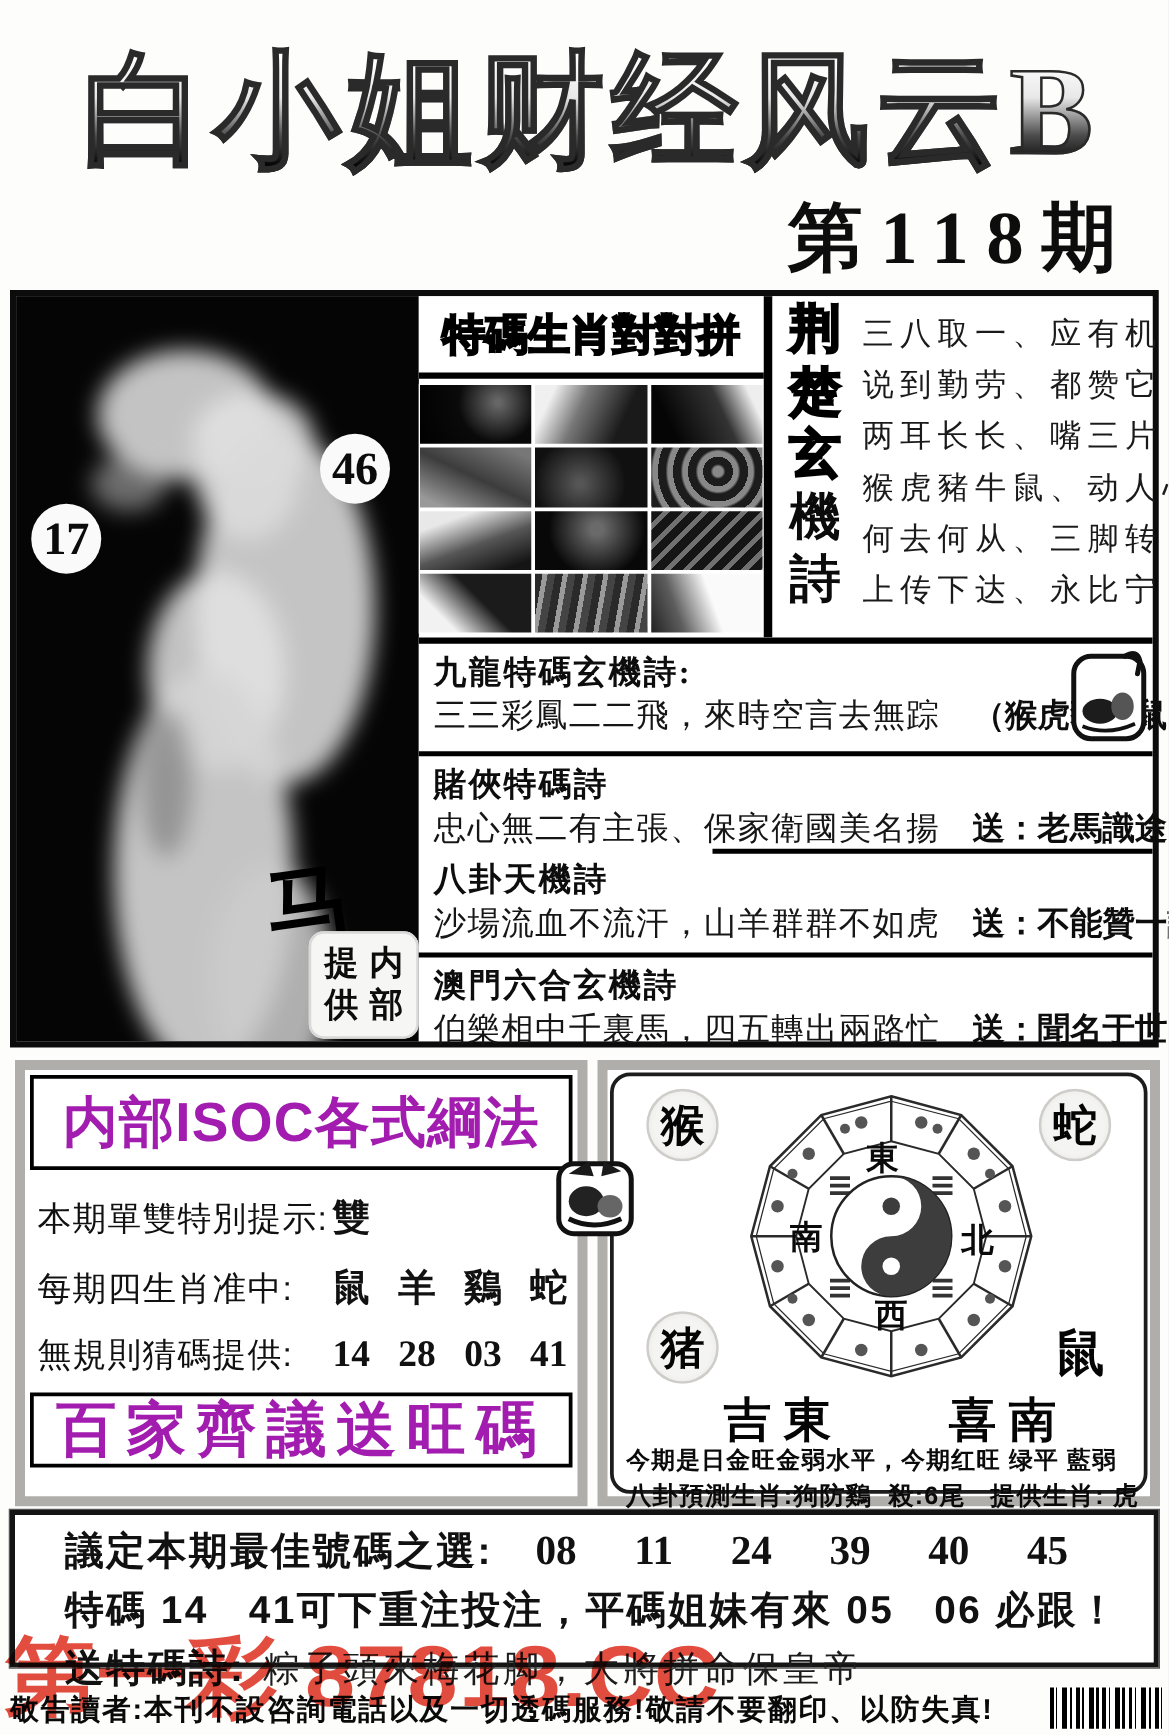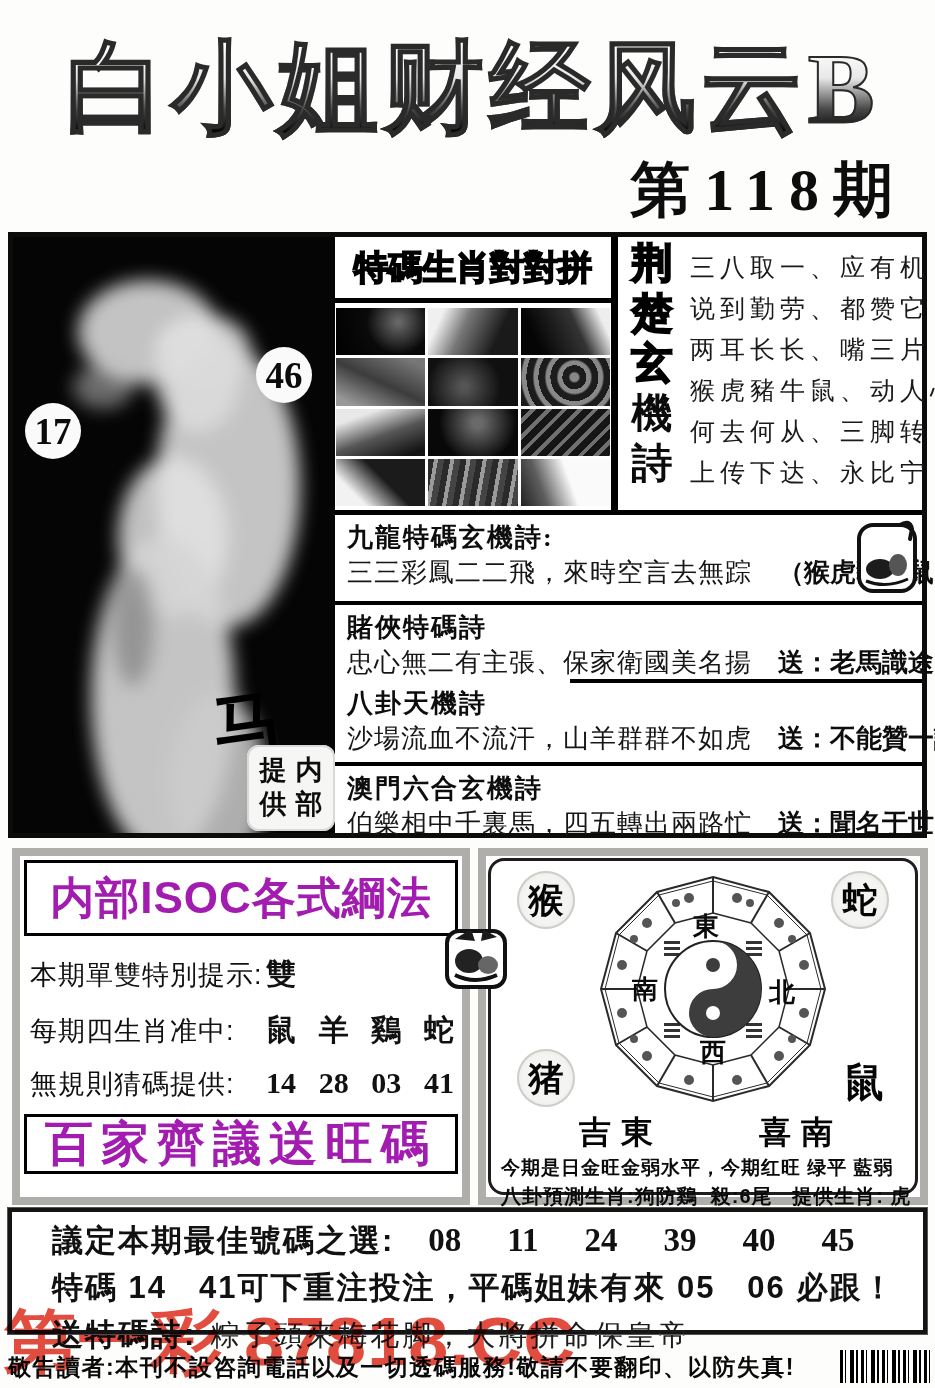--- a/index.html
+++ b/index.html
@@ -132,21 +132,21 @@
   .bagua-inner { position:absolute; inset:2px; border:3px solid #1d1d1d; border-radius:16px; }
   .zodiac-corner {
     position:absolute; width:58px; height:58px; border-radius:50%;
     background:radial-gradient(circle,#f4f4f2 55%,#e2e0dd); box-shadow:0 0 0 2px #cfcdca inset;
     display:flex; align-items:center; justify-content:center;
     font-size:35px; font-weight:bold; color:#050505; font-family:"Liberation Serif","DejaVu Serif",serif;
   }
   .zc-tl { left:26px; top:10px; } .zc-tr { right:26px; top:10px; } .zc-bl { left:26px; top:188px; }
   .zc-br { right:22px; top:192px; background:none; box-shadow:none; font-size:40px; }
   .bagua-svg { position:absolute; left:72px; top:2px; }
-  .luck { position:absolute; top:250px; font-size:32px; font-weight:bold; letter-spacing:10px; color:#050505;
+  .luck { position:absolute; top:250px; font-size:38px; font-weight:bold; letter-spacing:10px; color:#050505;
     font-family:"Liberation Serif","DejaVu Serif",serif; white-space:nowrap; }
   .luck-left { left:88px; } .luck-right { left:268px; }
   .bagua-line { position:absolute; left:10px; right:8px; font-weight:bold; color:#0a0a0a; white-space:pre; }
   .bagua-line1 { top:294px; font-size:19px; letter-spacing:1px; }
   .bagua-line2 { top:322px; font-size:20px; letter-spacing:1px; }
   
   .numbers-box {
     position:absolute; left:8px; top:1208px; width:919px; height:126px;
     border:4px solid #141414; outline:1px solid #555; background:#fff; padding:6px 14px 0 40px;
   }

